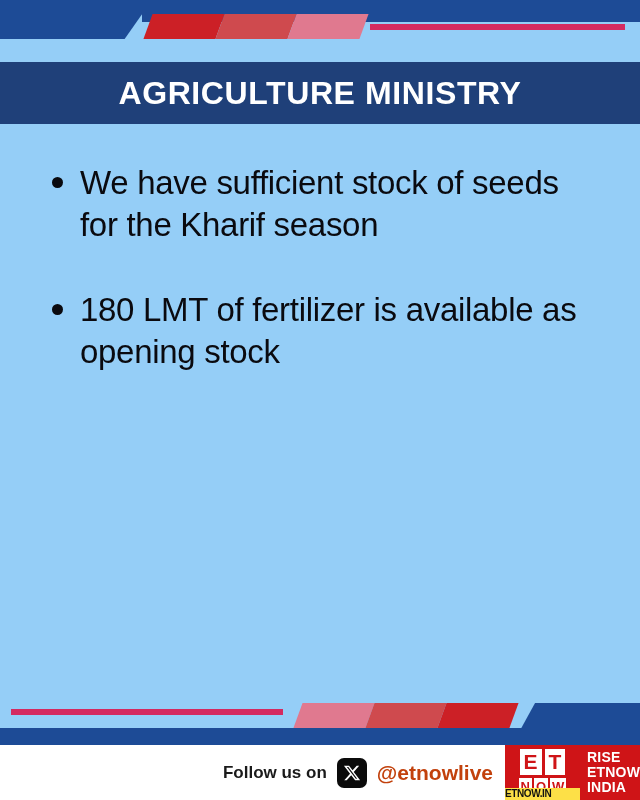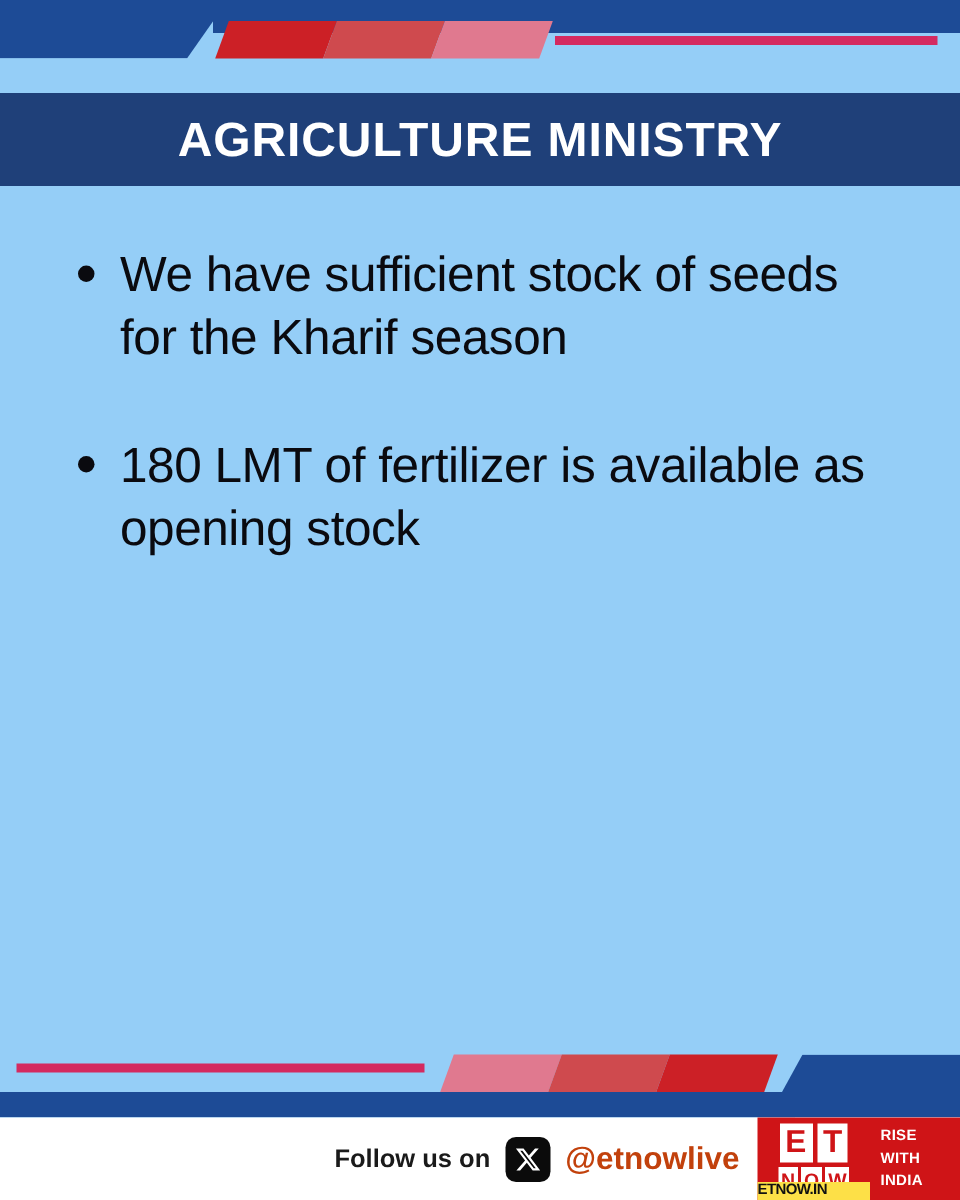--- a/index.html
+++ b/index.html
@@ -273,21 +273,21 @@
     background: #cf1417;
     color: #ffffff;
     display: flex;
     flex-direction: column;
     justify-content: center;
     align-items: flex-start;
     padding-left: 7px;
     box-sizing: border-box;
   }
   .rise-line {
-    font-size: 10px;
+    font-size: 14px;
     font-weight: bold;
     line-height: 15px;
     letter-spacing: 0.2px;
     font-family: "Liberation Sans", sans-serif;
   }
 </style>
 </head>
 <body>
 
 <div class="card">
@@ -344,19 +344,19 @@
         </div>
         <div class="now-row">
           <span class="now-letter">N</span>
           <span class="now-letter">O</span>
           <span class="now-letter">W</span>
         </div>
         <div class="etnow-url">ETNOW.IN</div>
       </div>
       <div class="rise-box">
         <span class="rise-line">RISE</span>
-        <span class="rise-line">WITH</span>
+        <span class="rise-line">ETNOW</span>
         <span class="rise-line">INDIA</span>
       </div>
     </div>
   </div>
 
 </div>
 
 </body></html>

